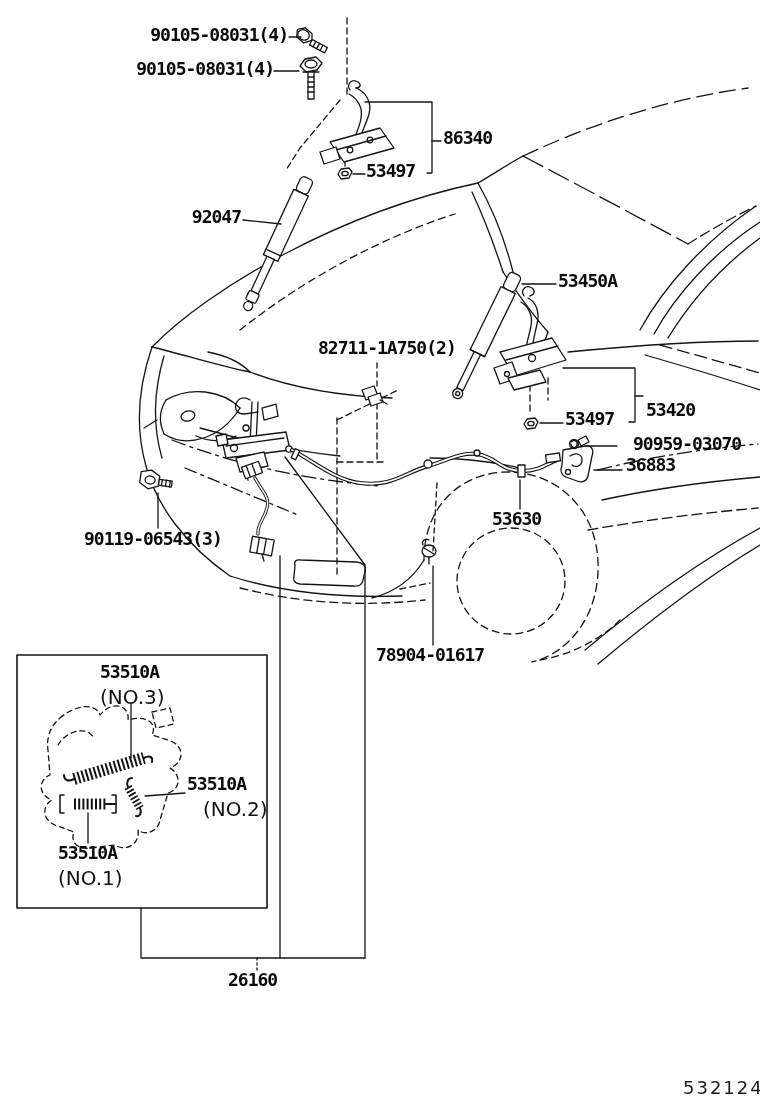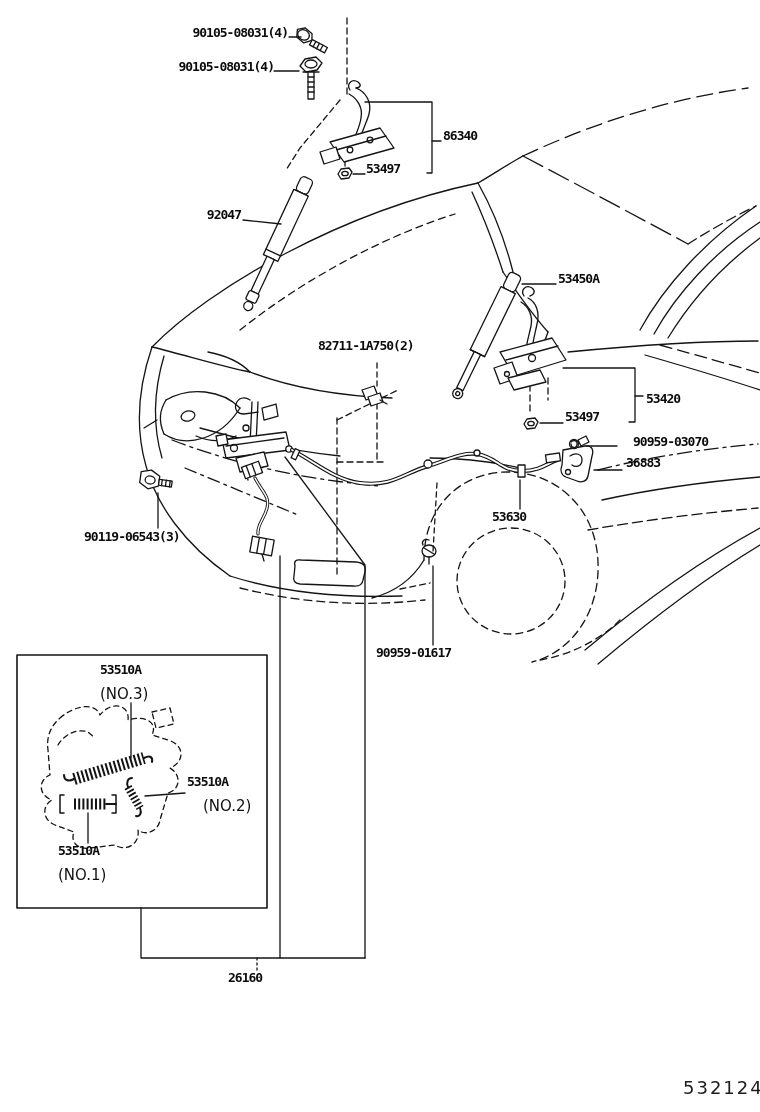--- a/index.html
+++ b/index.html
@@ -1,23 +1,23 @@
 <!DOCTYPE html>
 <html><head>
 <meta charset="utf-8">
 <style>
   html,body{margin:0;padding:0;background:#fff;}
   .stage{position:relative;width:760px;height:1112px;background:#fff;overflow:hidden;
          font-family:"DejaVu Sans","Liberation Sans",sans-serif;}
   .stage svg{position:absolute;left:0;top:0;}
   .plabel{position:absolute;font-family:"DejaVu Sans Mono","Liberation Mono",monospace;
-          font-weight:700;font-size:13px;letter-spacing:-1px;color:#0a0a0a;white-space:nowrap;
+          font-weight:700;font-size:18px;letter-spacing:-1px;color:#0a0a0a;white-space:nowrap;
           line-height:1.05;}
   .psub{position:absolute;font-family:"DejaVu Sans","Liberation Sans",sans-serif;
-        font-weight:400;font-size:15px;letter-spacing:0;color:#111;white-space:nowrap;}
+        font-weight:400;font-size:20px;letter-spacing:0;color:#111;white-space:nowrap;}
   .dwgnum{position:absolute;font-family:"DejaVu Sans","Liberation Sans",sans-serif;
           font-weight:400;font-size:18px;letter-spacing:2px;color:#1c1c1c;white-space:nowrap;}
 </style>
 </head>
 <body>
 
 <div class="stage">
 
 <svg width="760" height="1112" viewBox="0 0 760 1112" fill="none" stroke="#141414" stroke-width="1.3" stroke-linecap="round" stroke-linejoin="round">
 
@@ -296,27 +296,27 @@
   </g>
 </svg>
 
 <div class="plabel" style="right:472px;top:26px">90105-08031(4)</div>
 <div class="plabel" style="right:486px;top:60px">90105-08031(4)</div>
 <div class="plabel" style="left:443px;top:129px">86340</div>
 <div class="plabel" style="left:366px;top:162px">53497</div>
 <div class="plabel" style="right:519px;top:208px">92047</div>
 <div class="plabel" style="left:558px;top:272px">53450A</div>
 <div class="plabel" style="left:318px;top:339px">82711-1A750(2)</div>
-<div class="plabel" style="left:646px;top:392px">53420</div>
+<div class="plabel" style="left:646px;top:401px">53420</div>
 <div class="plabel" style="left:565px;top:410px">53497</div>
 <div class="plabel" style="left:633px;top:435px">90959-03070</div>
 <div class="plabel" style="left:626px;top:456px">36883</div>
 <div class="plabel" style="left:492px;top:510px">53630</div>
 <div class="plabel" style="left:84px;top:530px">90119-06543(3)</div>
-<div class="plabel" style="left:376px;top:646px">90959-01617</div>
+<div class="plabel" style="left:376px;top:646px">78904-01617</div>
 
 <div class="plabel" style="left:100px;top:663px">53510A</div>
 <div class="psub" style="left:100px;top:685px">(NO.3)</div>
 <div class="plabel" style="left:187px;top:775px">53510A</div>
 <div class="psub" style="left:203px;top:797px">(NO.2)</div>
 <div class="plabel" style="left:58px;top:844px">53510A</div>
 <div class="psub" style="left:58px;top:866px">(NO.1)</div>
 
 <div class="plabel" style="left:228px;top:971px">26160</div>
 <div class="dwgnum" style="left:683px;top:1077px">532124</div>

